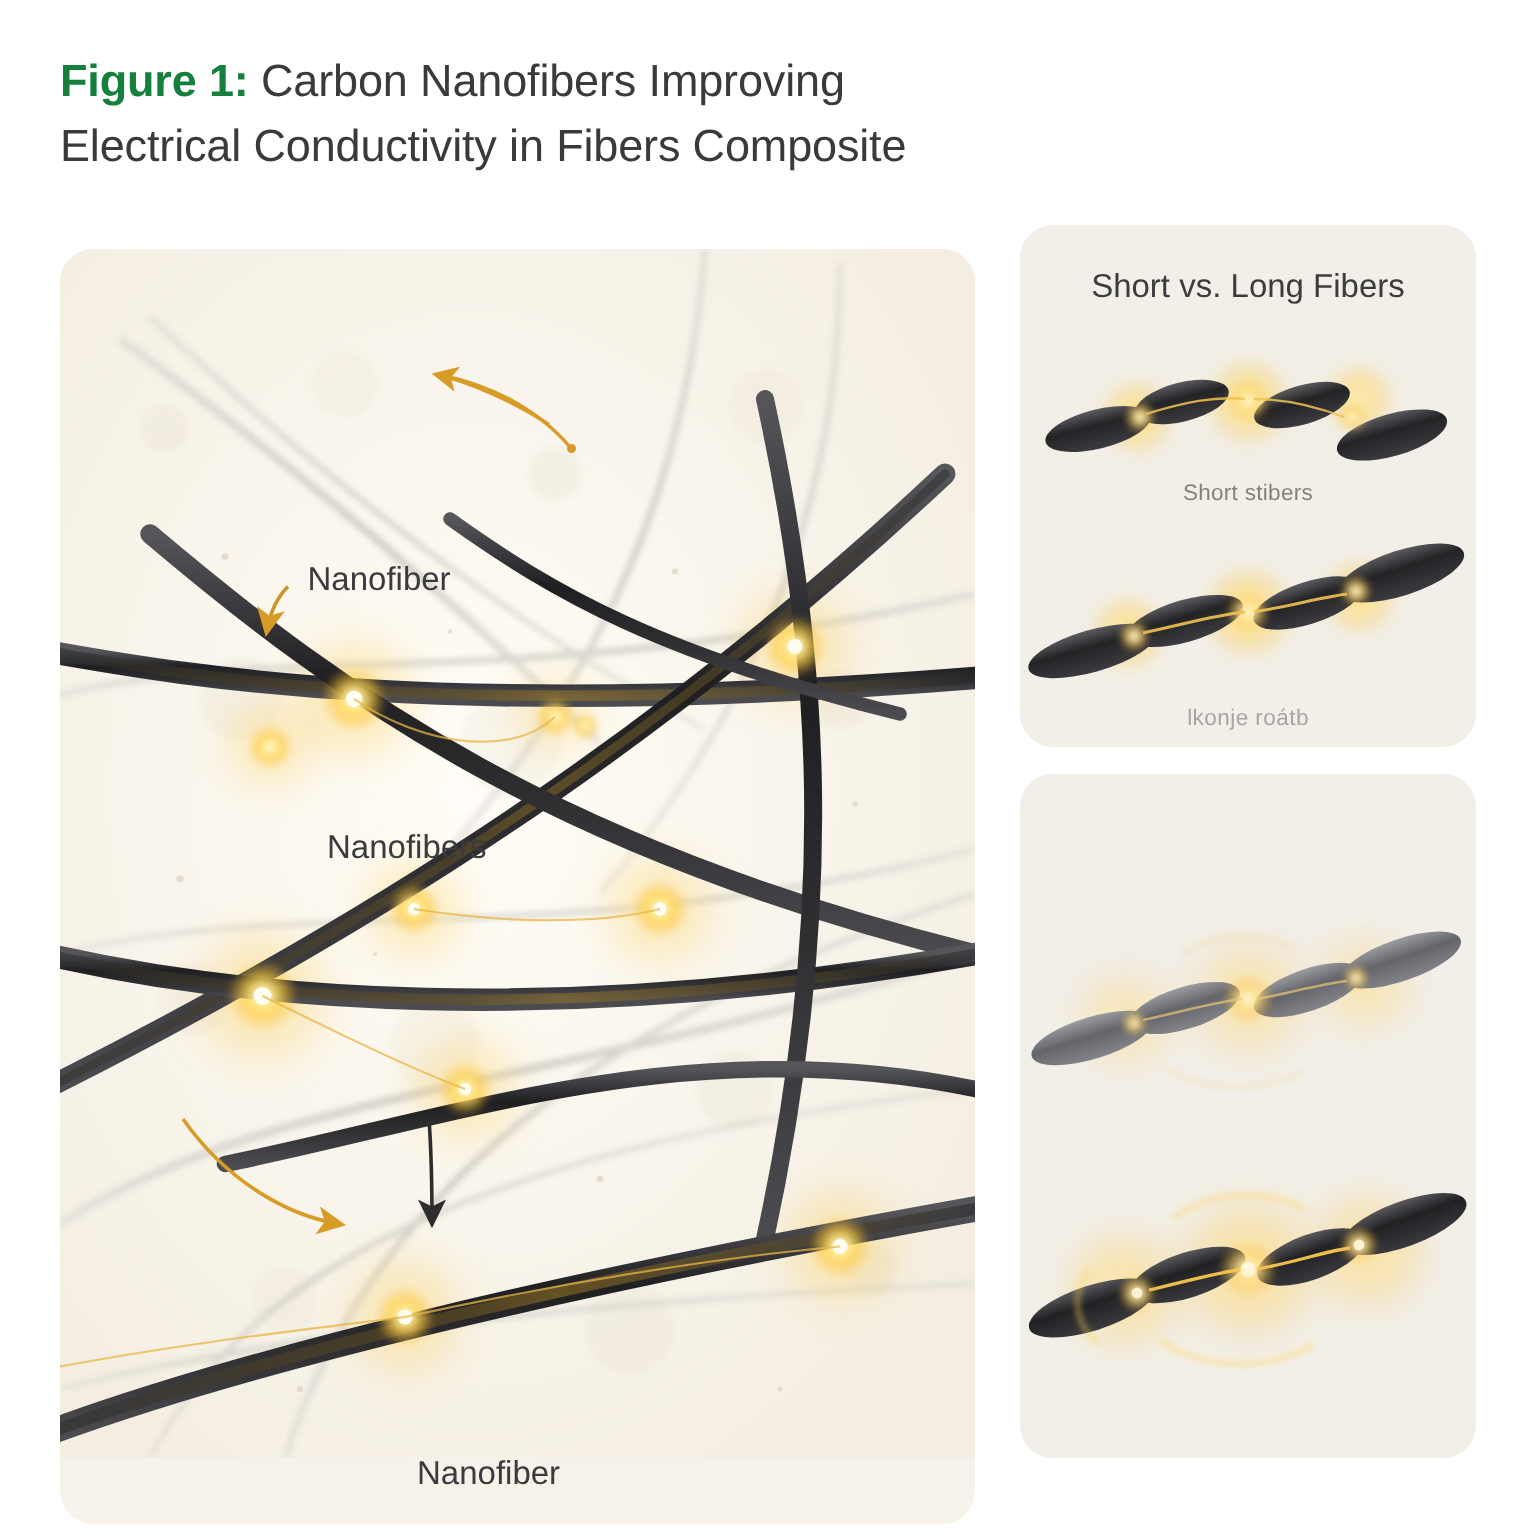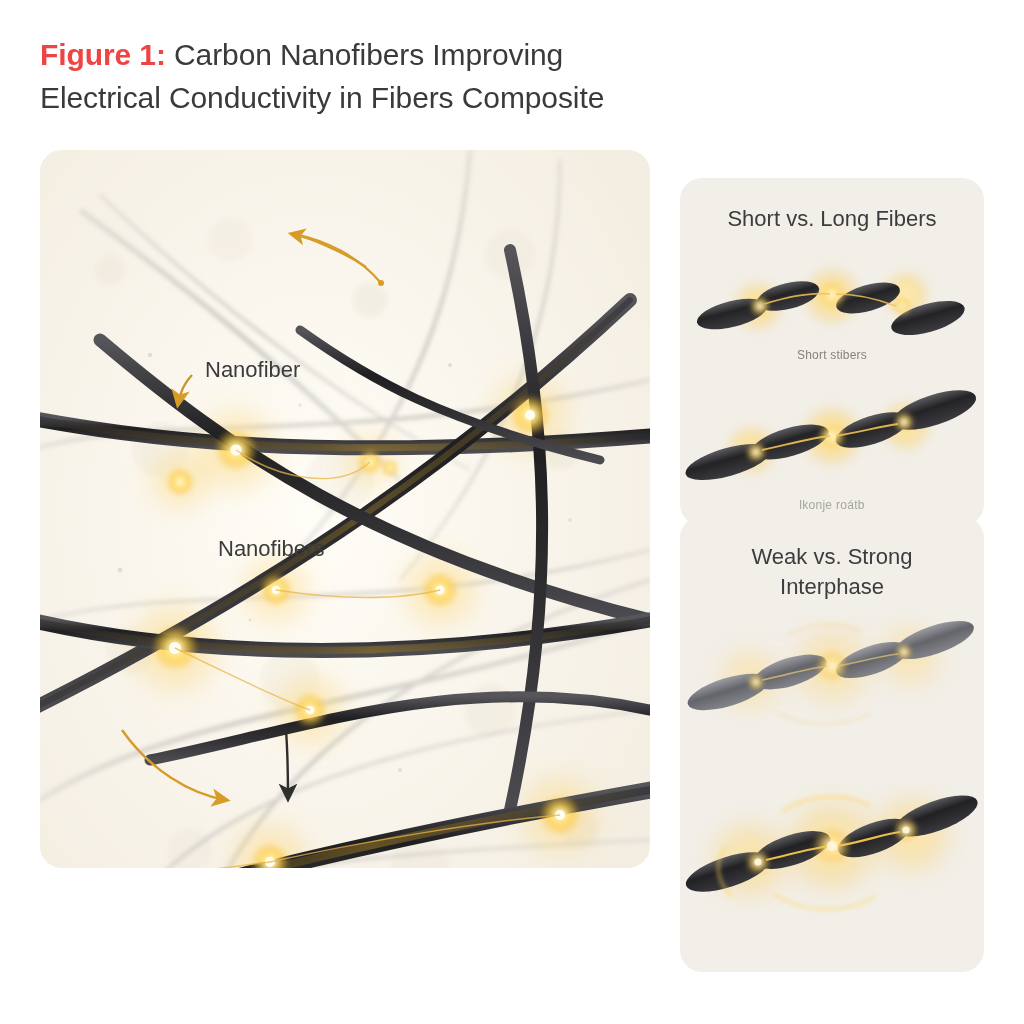--- a/index.html
+++ b/index.html
@@ -11,41 +11,41 @@
     position:relative;
   }
   #figure-root{position:absolute;inset:0;}
 
   
   .fig-title{
     position:absolute;left:40px;top:34px;width:720px;
     font-size:30px;line-height:1.42;color:#3a3a3c;
     letter-spacing:-0.1px;
   }
-  .fig-title .lbl{font-weight:bold;color:#ef4444;}
+  .fig-title .lbl{font-weight:bold;color:#15803d;}
 
   
   .panel{
     position:absolute;border-radius:22px;overflow:hidden;
     background:#f6f1e7;
   }
-  #main-panel{left:40px;top:150px;width:610px;height:718px;background:#f7f2e9;}
-  #panel-fibers{left:680px;top:150px;width:304px;height:348px;background:#f2efe9;margin-top:28px;}
+  #main-panel{left:40px;top:166px;width:610px;height:850px;background:#f7f2e9;}
+  #panel-fibers{left:680px;top:150px;width:304px;height:348px;background:#f2efe9;}
   #panel-interphase{left:680px;top:516px;width:304px;height:456px;background:#f2efe9;}
 
   .panel-title{
     position:absolute;left:0;right:0;text-align:center;
     font-size:22px;color:#3c3c3e;line-height:1.35;
   }
   #panel-fibers .panel-title{top:26px;}
   #panel-interphase .panel-title{top:26px;}
 
   .sub-label{
     position:absolute;left:0;right:0;text-align:center;
-    font-size:12px;color:#55534f;
+    font-size:15px;color:#55534f;
   }
   .sub-label.faint{color:#6d6a64;opacity:.82;letter-spacing:.2px;}
   .sub-label.vfaint{color:#737373;opacity:.6;letter-spacing:.3px;}
 
   
   .annot{
     position:absolute;font-size:22px;color:#3b3b3d;white-space:nowrap;
   }
   #annot-nanofiber-top{left:165px;top:207px;}
   #annot-interphase{left:178px;top:386px;}
@@ -337,24 +337,20 @@
           <path d="M156,258 C180,254 202,248 218,246"></path>
         </g>
       </g>
     </svg>
 
     <div class="sub-label faint" style="top:170px">Short stibers</div>
     <div class="sub-label vfaint" style="top:320px">lkonje roátb</div>
   </div>
 
   <div class="panel" id="panel-interphase">
-    <div class="panel-title">
-      <span>Weak vs. Strong</span><br>
-      <span>Interphase</span>
-    </div>
 
     <svg class="abs-svg" width="304" height="456" viewBox="0 0 304 456">
       <defs>
         <linearGradient id="elGrey" x1="0" y1="0" x2="0" y2="1">
           <stop offset="0%" stop-color="#9a9ca1"></stop>
           <stop offset="45%" stop-color="#63656a"></stop>
           <stop offset="100%" stop-color="#83858a"></stop>
         </linearGradient>
         <linearGradient id="elDark2" x1="0" y1="0" x2="0" y2="1">
           <stop offset="0%" stop-color="#5a5a5e"></stop>

